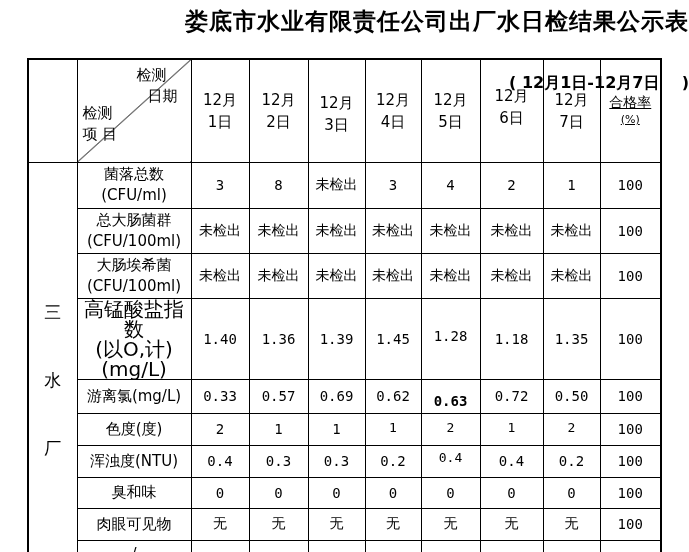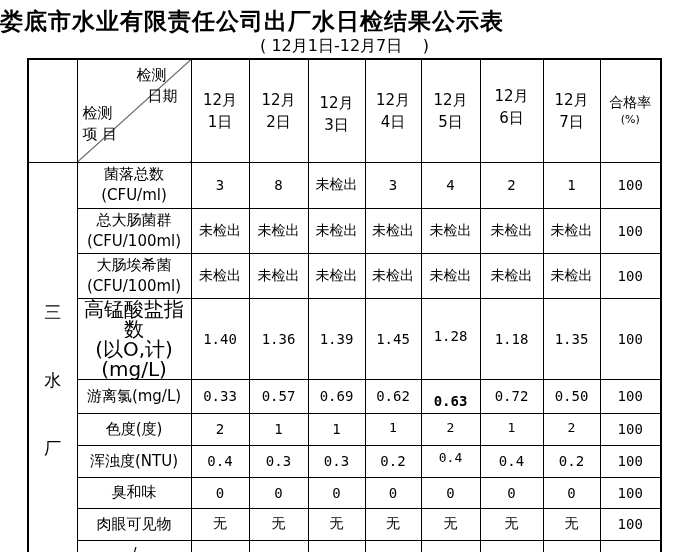--- a/index.html
+++ b/index.html
@@ -2,26 +2,27 @@
 <html><head>
 <meta charset="utf-8">
 <style>
   html,body{margin:0;padding:0;}
   body{
     width:689px;height:552px;background:#ffffff;overflow:hidden;
     font-family:"DejaVu Sans",sans-serif;color:#000;
     position:relative;
   }
   .title{
-    margin-top:6px;text-align:left;font-size:23px;font-weight:bold;
+    margin-top:6px;text-align:right;font-size:23px;font-weight:bold;
     letter-spacing:1px;line-height:30px;
   }
   .subtitle{
-    text-align:center;font-size:16px;font-weight:normal;line-height:20px;
+    text-align:right;font-size:16px;font-weight:bold;line-height:20px;
     white-space:pre;
+    margin-top:37px;
   }
   table.main{
     position:absolute;left:27px;top:58px;
     border-collapse:collapse;table-layout:fixed;
     border:2px solid #000;
     padding-left:28px;
   }
   table.main th, table.main td{
     border:1px solid #000;padding:0;text-align:center;vertical-align:middle;
     font-weight:normal;overflow:hidden;
@@ -50,21 +51,21 @@
     background-image:linear-gradient(to bottom right,
       transparent calc(50% - 0.7px), #000 50%, transparent calc(50% + 0.7px));
   }
   .corner-tr{position:absolute;top:5px;right:13px;text-align:right;font-size:15px;line-height:21px;}
   .corner-tr .ln:first-child{margin-right:11px;}
   .corner-bl{position:absolute;bottom:17px;left:5px;text-align:left;font-size:15px;line-height:21px;}
 
   .day-header .hd{font-size:15px;line-height:22px;}
   .day-header[data-c="2"] .hd{transform:translateY(3px);}
   .day-header[data-c="5"] .hd{transform:translateY(-4px);}
-  .rate-header{font-size:14px;line-height:18px;}
+  .rate-header{font-size:14px;line-height:18px;text-decoration:underline;}
   .rate-header .ln2{font-size:11px;}
 
   td.group-cell{font-size:17px;}
   .group-stack{display:flex;flex-direction:column;align-items:center;
     justify-content:center;gap:45px;transform:translateY(15px);}
   td.item-cell{font-size:15px;line-height:21px;margin-left:48px;}
   tbody tr:nth-child(4) td.item-cell{line-height:20px;font-size:20px;}
   td.val-cell, td.rate-cell{
     font-family:"DejaVu Sans Mono","DejaVu Sans",monospace;font-size:14px;
   }

